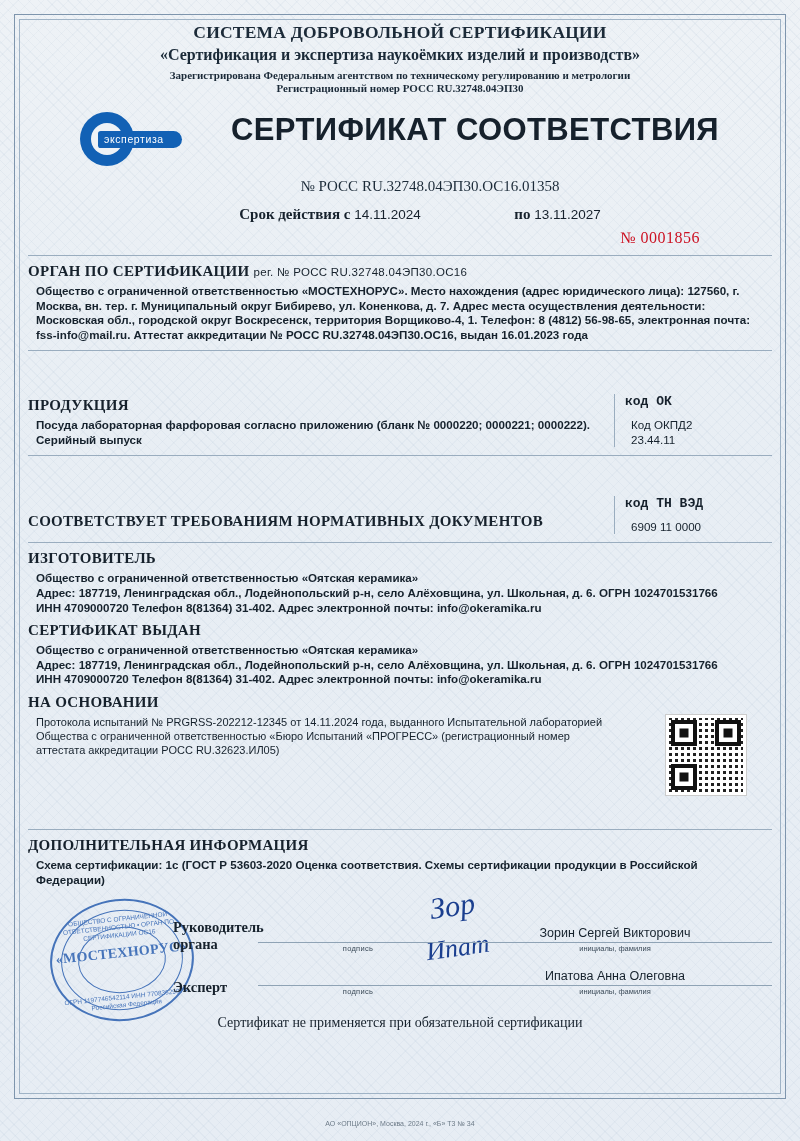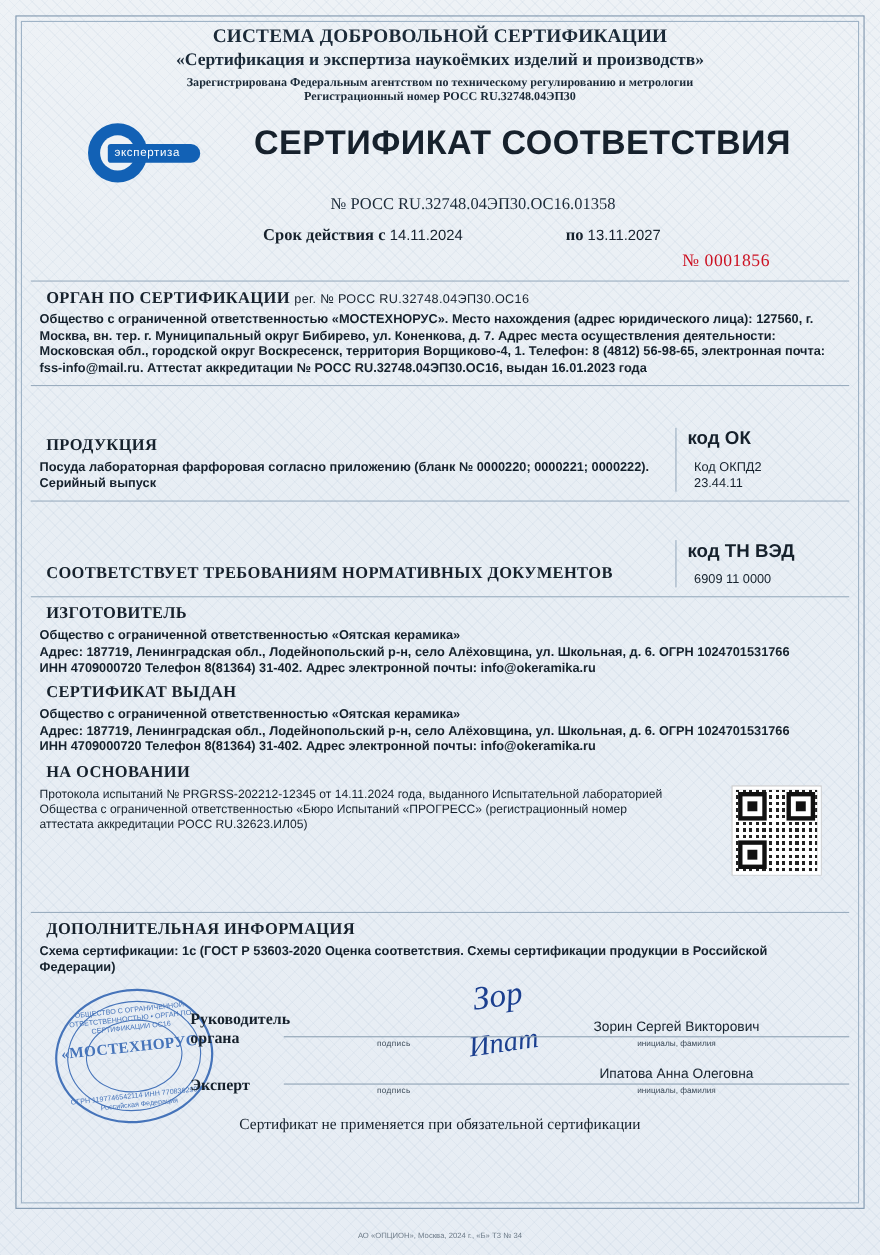--- a/index.html
+++ b/index.html
@@ -153,21 +153,21 @@
     border-top: 1px solid #9aadbf;
     margin: 8px 0 0 0;
   }
 
   
   .sec-title {
     font-family: "Liberation Serif", serif;
     font-weight: bold;
     font-size: 15px;
     color: #16212c;
-    margin: 7px 0 4px 14px;
+    margin: 7px 0 4px 0;
     letter-spacing: .3px;
   }
   .sec-title .reg {
     font-weight: normal;
     font-size: 11.5px;
     font-family: "Liberation Sans", sans-serif;
   }
   .body-text {
     font-size: 11.6px;
     line-height: 14.6px;
@@ -188,23 +188,23 @@
   }
   .split .left { flex: 1 1 auto; }
   .split .right {
     width: 158px;
     flex: 0 0 158px;
     border-left: 1px solid #9aadbf;
     padding-left: 10px;
     box-sizing: border-box;
   }
   .code-label {
-    font-family: Liberation Sans, sans-serif;
-    font-weight: bold;
-    font-size: 17px;
+    font-family: Liberation Mono, monospace;
+    font-weight: bold;
+    font-size: 13px;
     color: #16212c;
     margin-bottom: 8px;
   }
   .code-val {
     font-size: 11.6px;
     line-height: 15px;
     color: #15212c;
     padding-left: 6px;
   }
 

